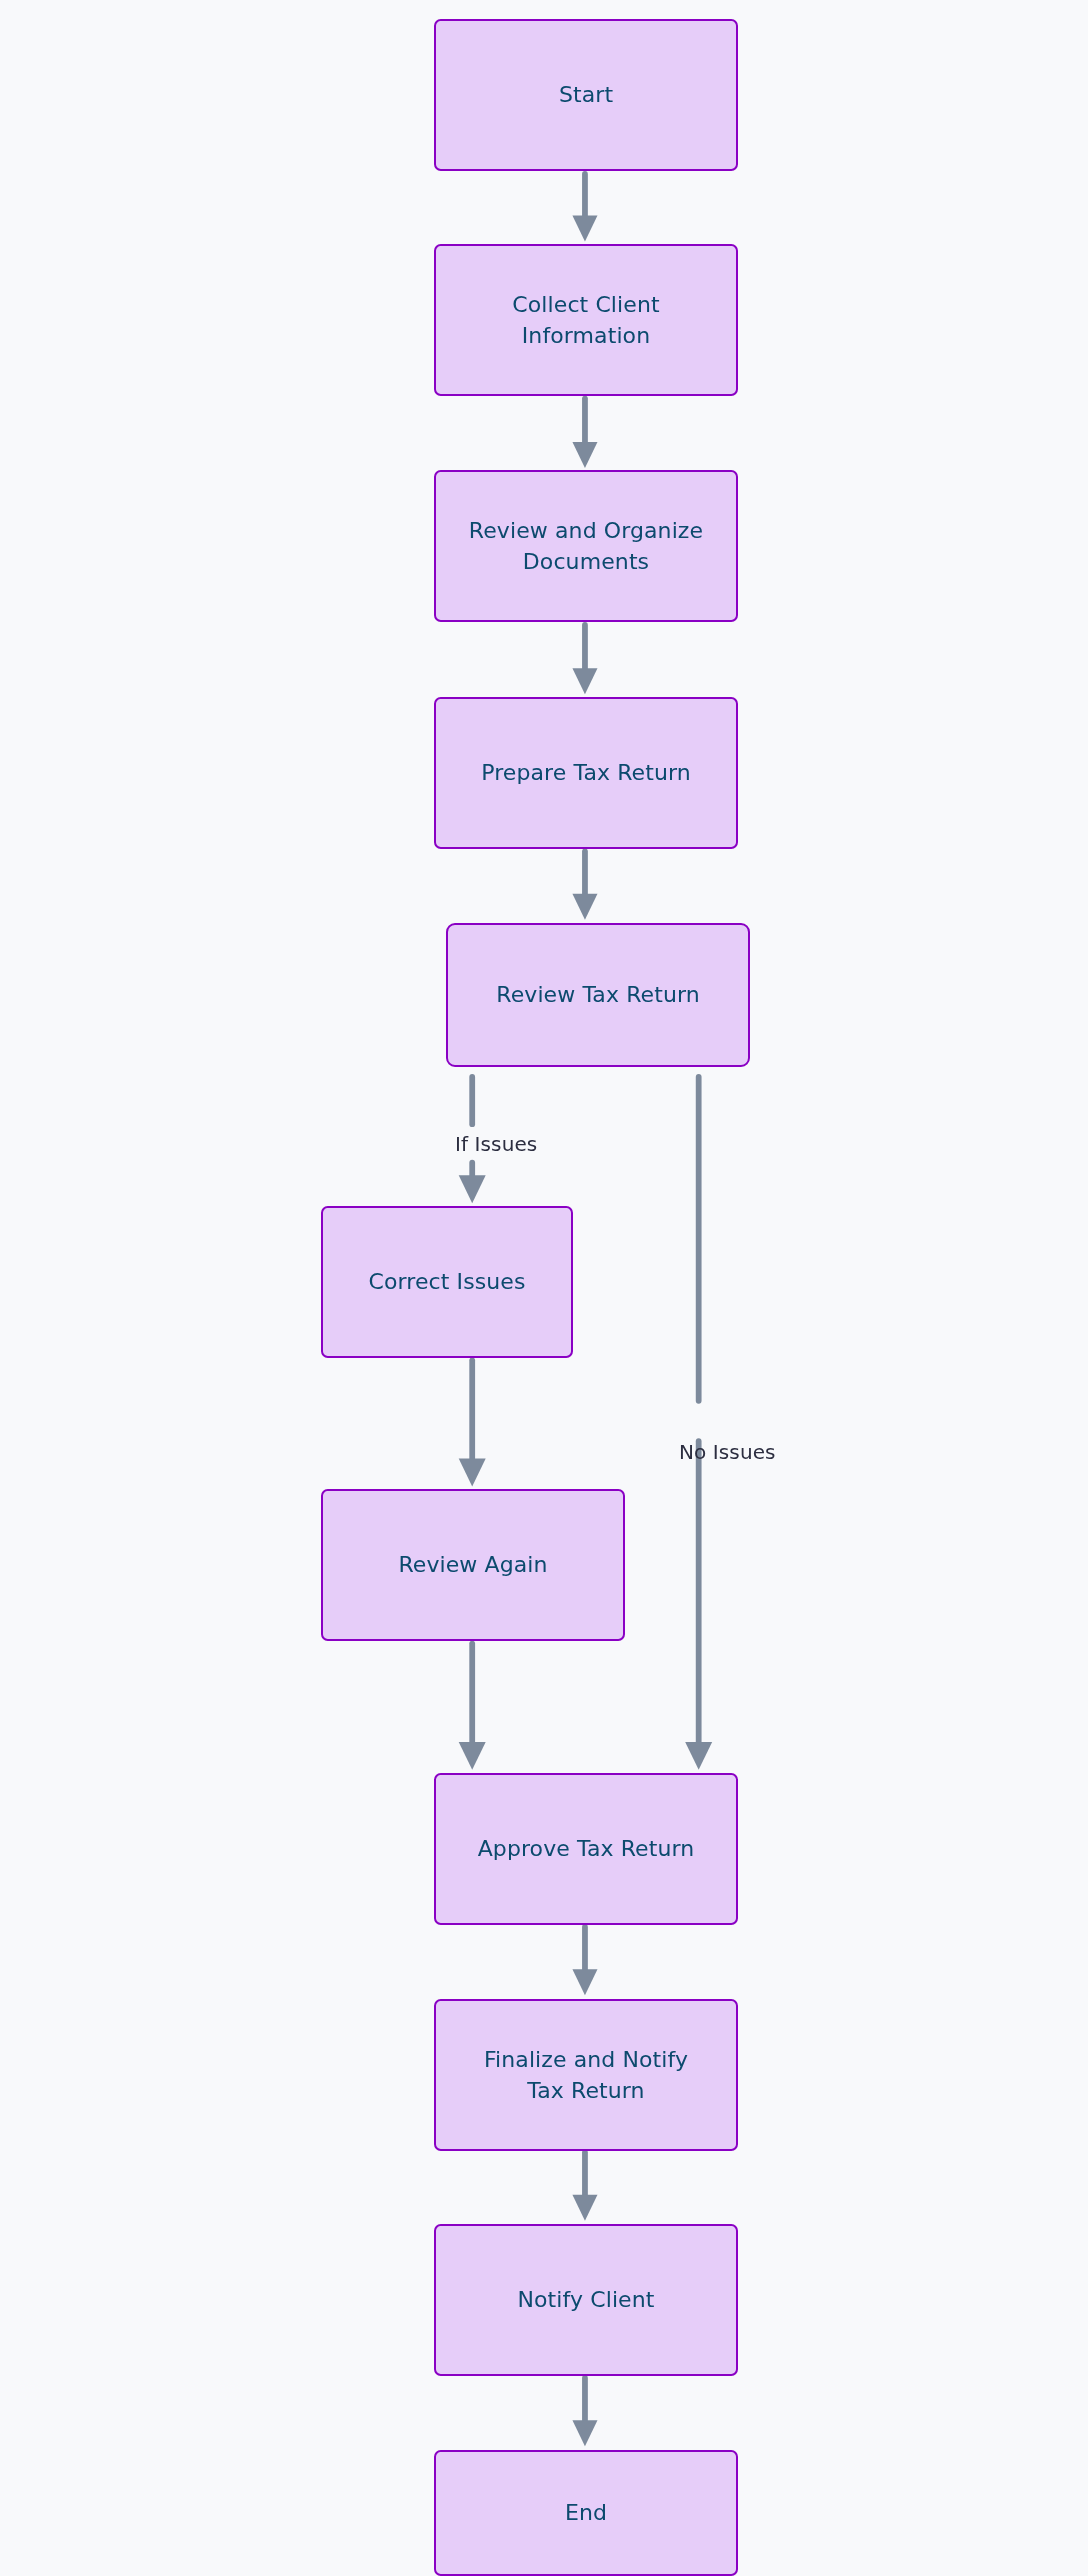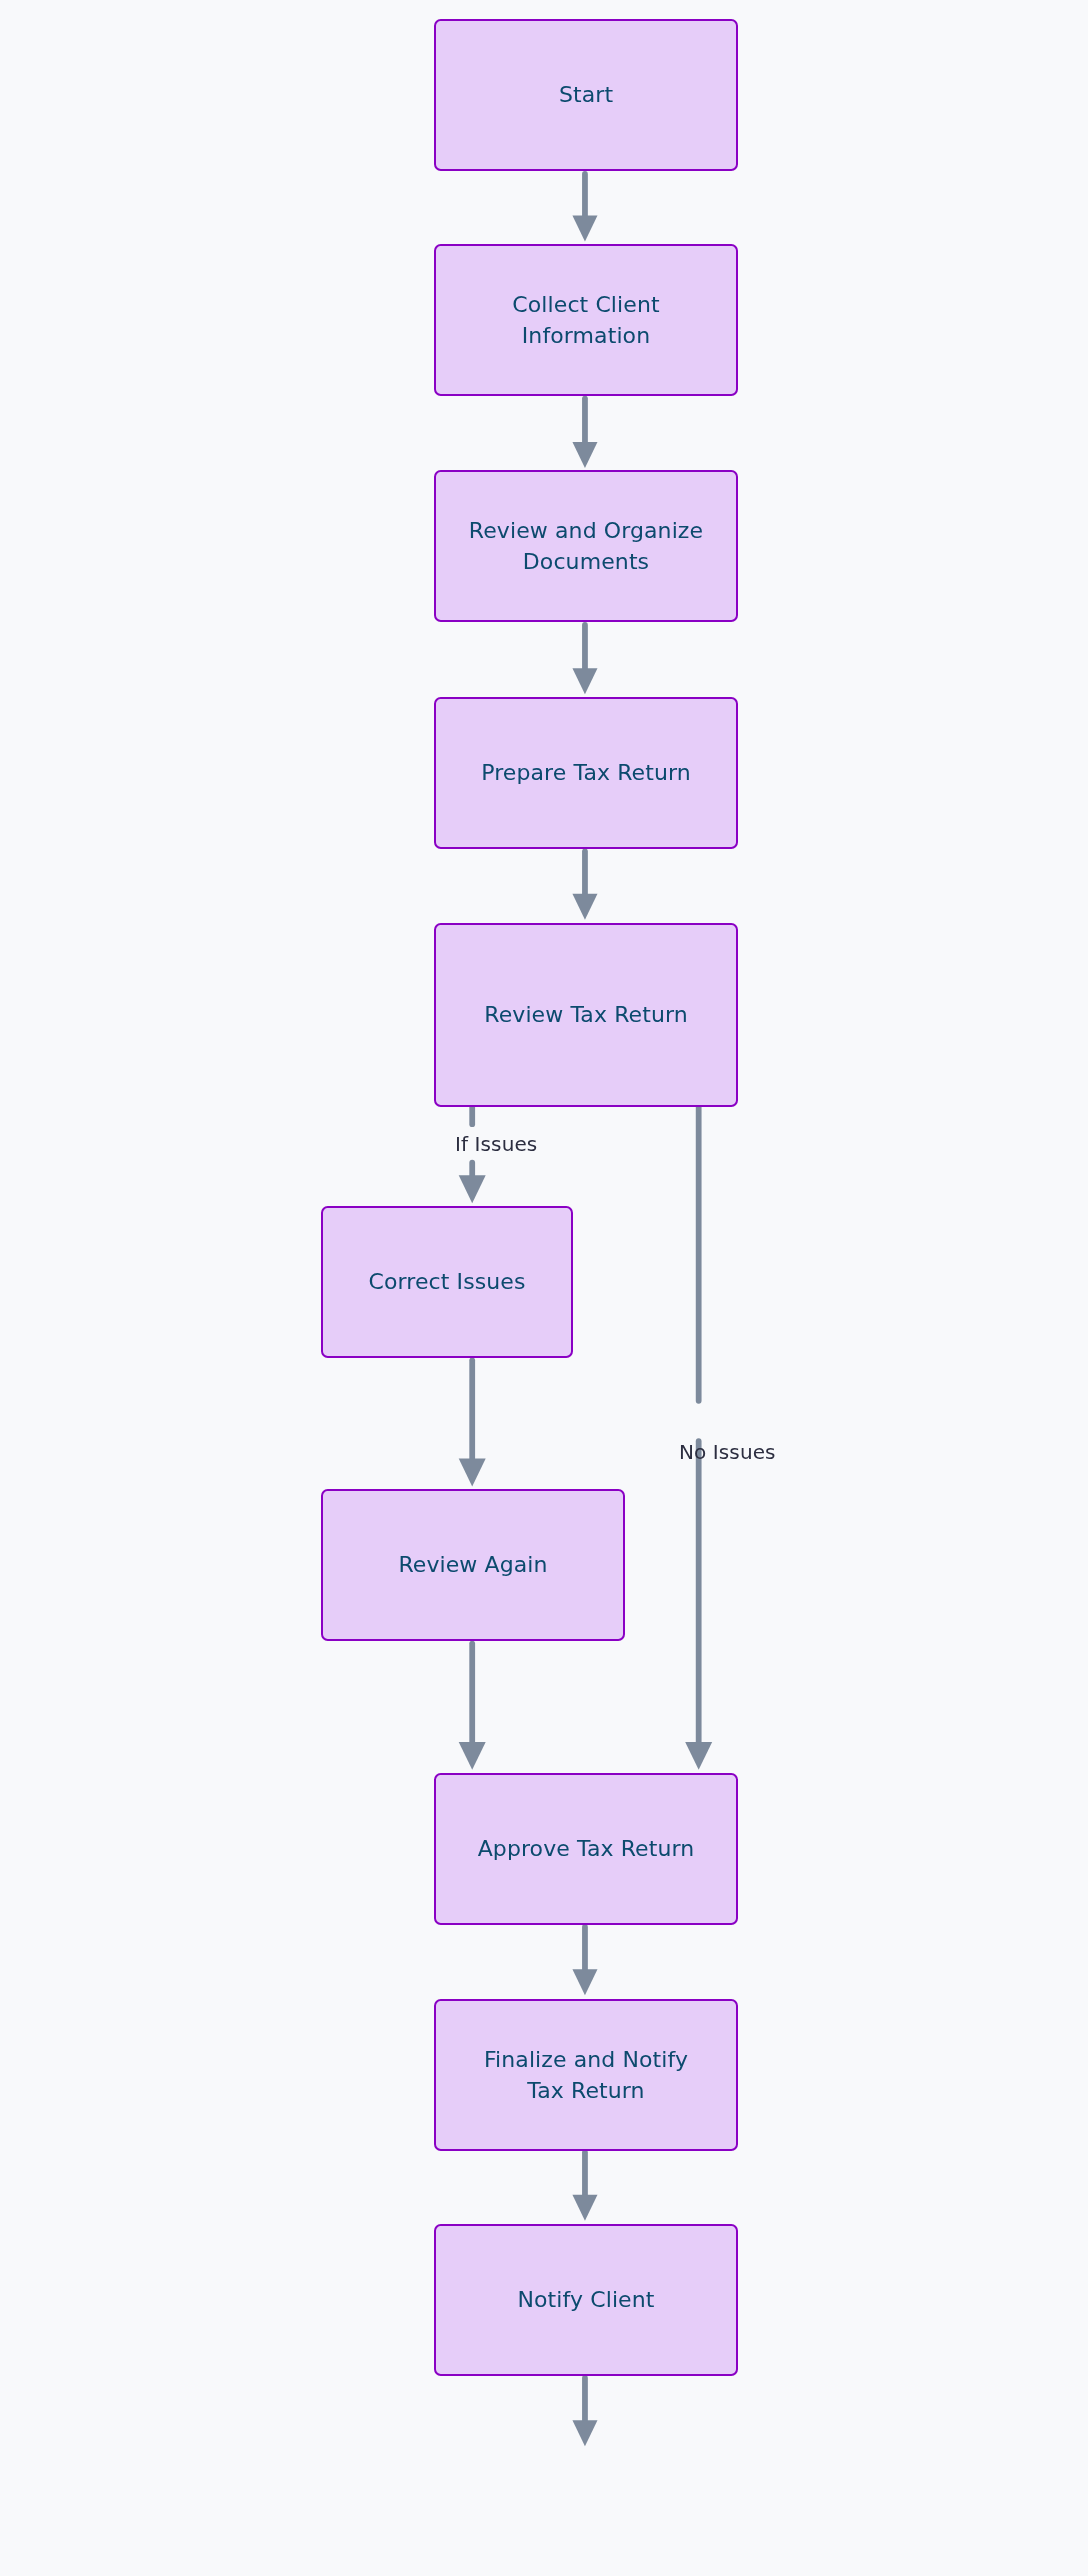--- a/index.html
+++ b/index.html
@@ -150,21 +150,21 @@
 
   <div class="node" style="left:434px; top:470px; width:304px; height:152px;">
     <span class="node-label">Review and Organize
 Documents</span>
   </div>
 
   <div class="node" style="left:434px; top:697px; width:304px; height:152px;">
     <span class="node-label">Prepare Tax Return</span>
   </div>
 
-  <div class="node" style="left:434px; top:923px; width:304px; height:184px;">
+  <div class="node" style="left:446px; top:923px; width:304px; height:144px;border-radius:9px;">
     <span class="node-label">Review Tax Return</span>
   </div>
 
   <div class="node" style="left:321px; top:1206px; width:252px; height:152px;">
     <span class="node-label">Correct Issues</span>
   </div>
 
   <div class="node" style="left:321px; top:1489px; width:304px; height:152px;">
     <span class="node-label">Review Again</span>
   </div>
@@ -175,15 +175,18 @@
 
   <div class="node" style="left:434px; top:1999px; width:304px; height:152px;">
     <span class="node-label">Finalize and Notify
 Tax Return</span>
   </div>
 
   <div class="node" style="left:434px; top:2224px; width:304px; height:152px;">
     <span class="node-label">Notify Client</span>
   </div>
 
+  <div class="node" style="left:434px; top:2450px; width:304px; height:126px;">
+    <span class="node-label">End</span>
+  </div>
 
 </div>
 
 
 </body></html>

